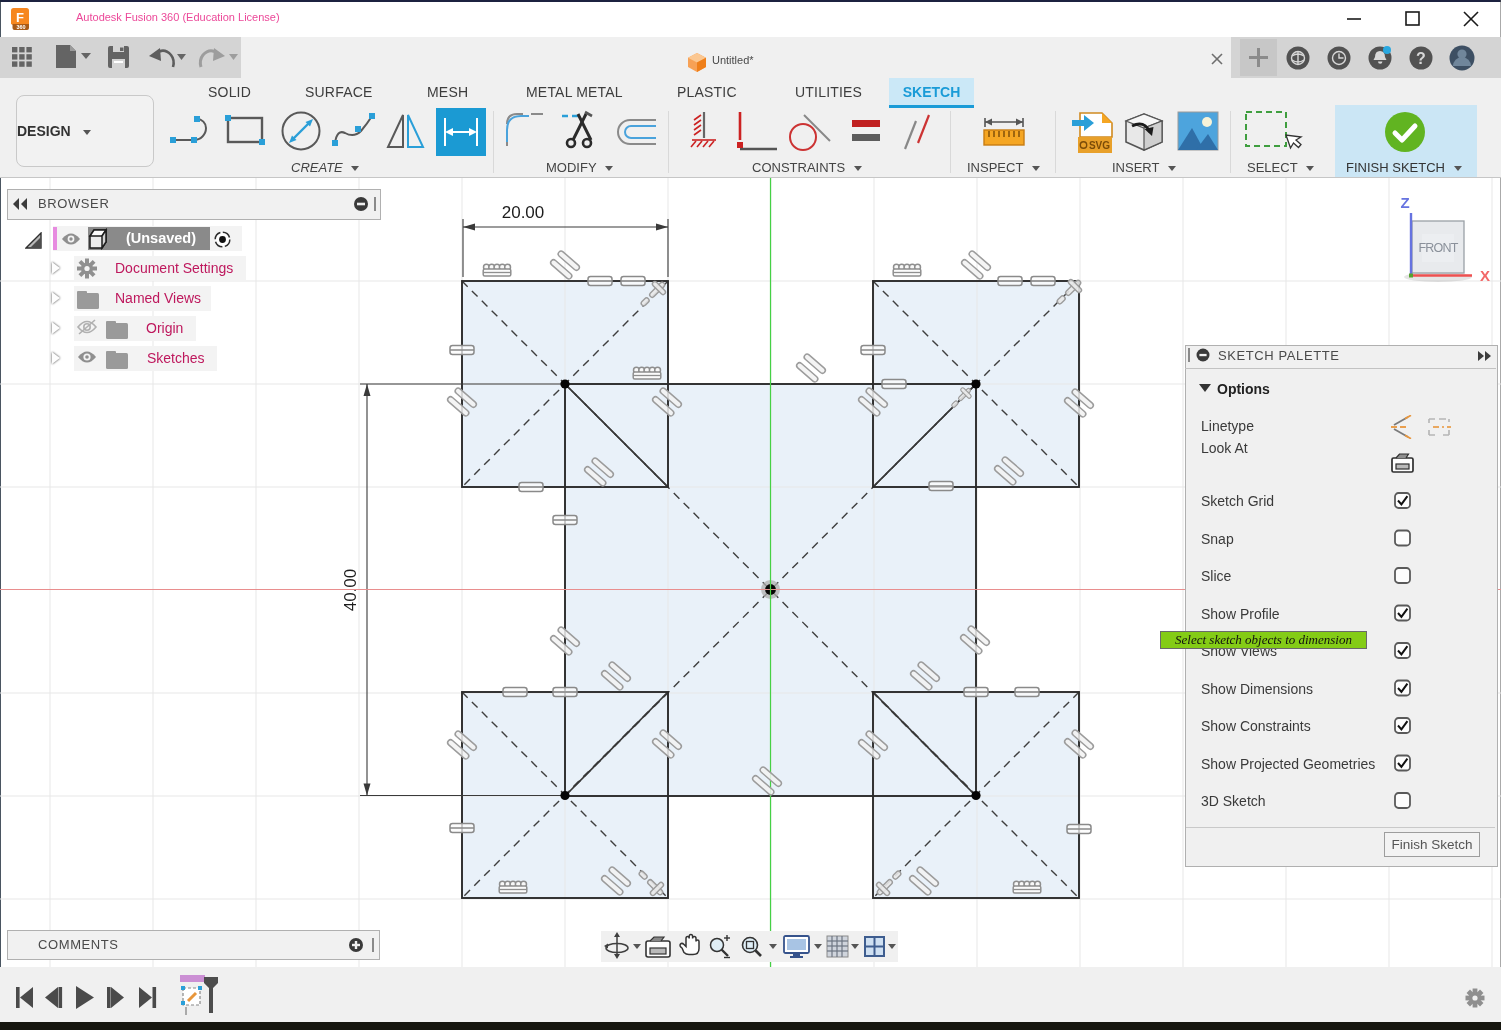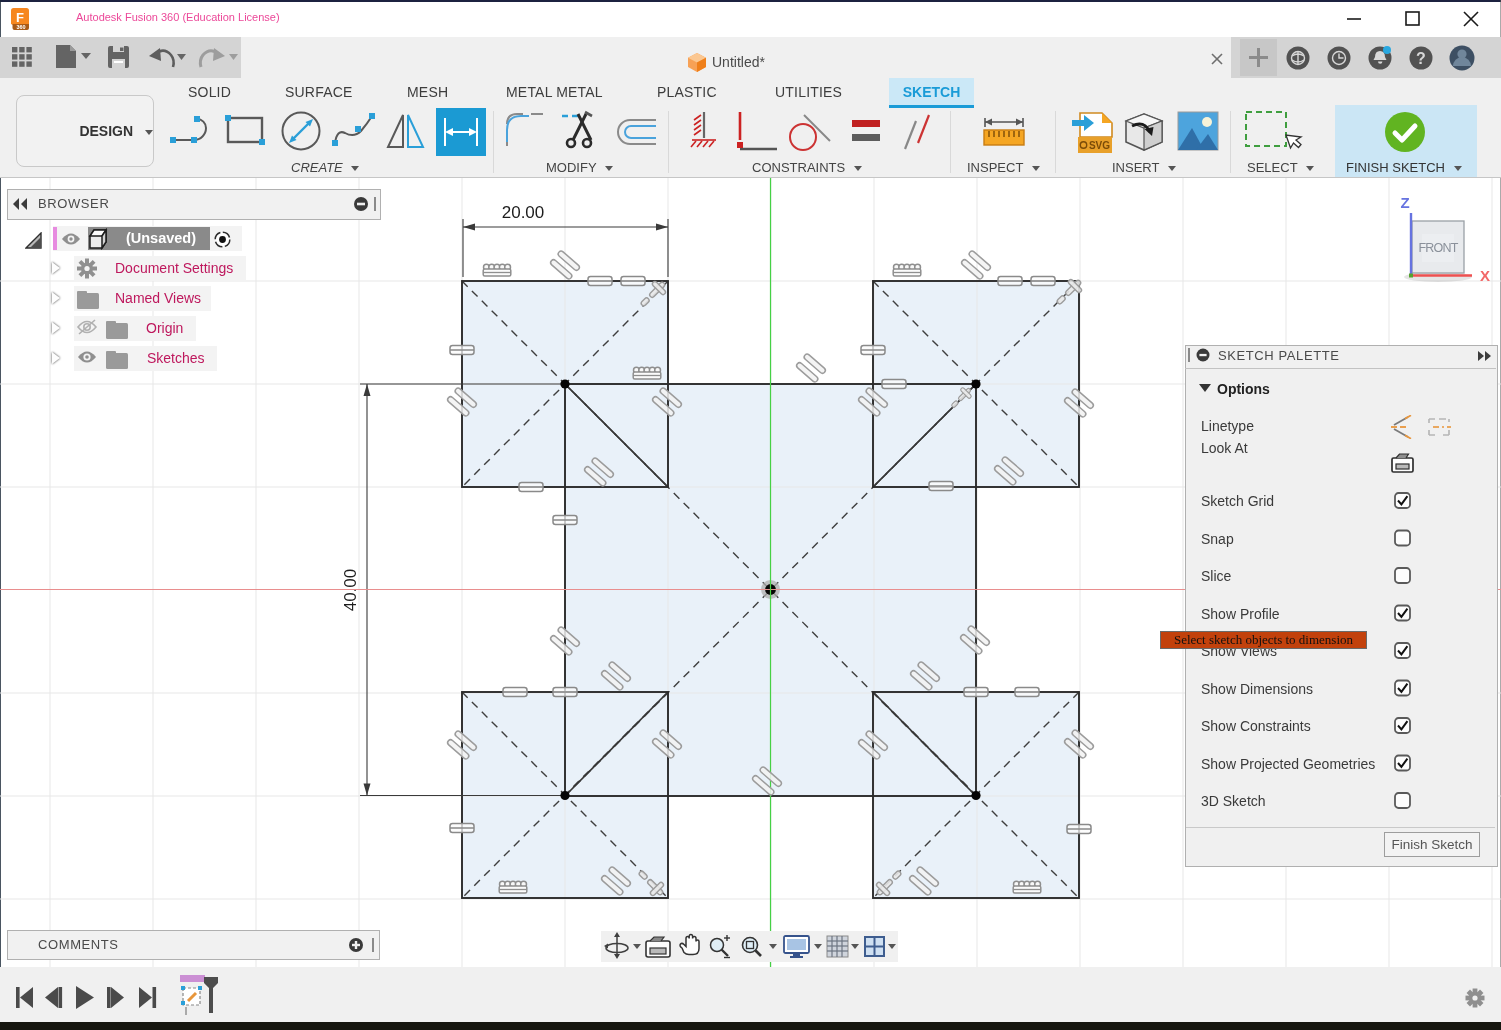--- a/index.html
+++ b/index.html
@@ -6,29 +6,29 @@
   body{width:1501px;height:1030px;overflow:hidden;font-family:"Liberation Sans",sans-serif;}
   #win{position:relative;width:1501px;height:1030px;background:#fff;overflow:hidden;}
   .abs{position:absolute;}
   
   #topstrip{left:0;top:0;width:1501px;height:2px;background:#1c2240;}
   #titlebar{left:0;top:2px;width:1501px;height:35px;background:#fff;}#leftedge{left:0;top:0;width:1px;height:1022px;background:#1d2b3a;opacity:0.8;}#rightedge{left:1500px;top:0;width:1px;height:1022px;background:#555;opacity:0.5;}
   #apptitle{left:35px;top:11px;font-size:11px;color:#ec4899;margin-left:41px;}
   
   #toolrow{left:0;top:37px;width:1501px;height:41px;background:#d4d4d4;}
   #tabarea{left:241px;top:37px;width:990px;height:41px;background:#f0f0f0;}
-  #tabtitle{left:712px;top:54px;font-size:14px;color:#4a4a4a;}
+  #tabtitle{left:712px;top:54px;font-size:11px;color:#4a4a4a;}
   
   #ribbon{left:0;top:78px;width:1501px;height:99px;background:#f0f0f0;border-bottom:1px solid #c6c6c6;}
-  .rtab{position:absolute;top:78px;height:27px;line-height:29px;font-size:14px;color:#3d3d3d;letter-spacing:0.2px;}
+  .rtab{position:absolute;top:78px;height:27px;line-height:29px;font-size:14px;color:#3d3d3d;letter-spacing:0.2px;margin-left:20px;}
   #sketchtab{left:889px;top:78px;width:85px;height:27px;background:#cbe8f7;border-bottom:3px solid #1a9bd7;color:#1a9bd7;text-align:center;line-height:29px;font-size:14px;font-weight:bold;}
   .glabel{position:absolute;top:160px;font-size:13px;color:#444;white-space:nowrap;}
   .gsep{position:absolute;top:111px;width:1px;height:62px;background:#d9d9d9;}
   .caret{display:inline-block;margin-left:5px;width:0;height:0;border-left:4px solid transparent;border-right:4px solid transparent;border-top:5px solid #555;vertical-align:middle;}
-  #designbtn{left:16px;top:95px;width:136px;height:70px;background:#f2f2f2;border:1px solid #c9c9c9;border-radius:8px;font-weight:bold;font-size:14px;color:#333;text-align:right;line-height:70px;}
+  #designbtn{left:16px;top:95px;width:136px;height:70px;background:#f2f2f2;border:1px solid #c9c9c9;border-radius:8px;font-weight:bold;font-size:14px;color:#333;text-align:left;line-height:70px;}
   #finishtile{left:1335px;top:105px;width:142px;height:72px;background:#cbe6f5;}
   
   .panel{position:absolute;background:#f1f1f1;border:1px solid #b0b0b0;}
   .ptext{color:#4a4a4a;font-size:13px;letter-spacing:0.6px;}
   
   .trow{position:absolute;background:#f3f3f3;}
   .ttext{position:absolute;font-size:14px;color:#be185d;white-space:nowrap;}
   .tri{position:absolute;width:0;height:0;border-top:6px solid transparent;border-bottom:6px solid transparent;border-left:8px solid #fdfdfd;}
   
   .prow{position:absolute;left:1201px;font-size:14px;color:#3a3a3a;white-space:nowrap;}
@@ -723,21 +723,21 @@
     <use href="#cbon" y="187.5"></use>
     <use href="#cbon" y="225"></use>
     <use href="#cbon" y="262.5"></use>
     <use href="#cboff" y="300"></use>
   </svg>
   <div class="abs" style="left:1186px;top:827px;width:309px;height:1px;background:#c9c9c9;"></div>
   <div class="abs" style="left:1384px;top:832px;width:94px;height:23px;background:#f3f3f3;border:1px solid #9d9d9d;font-size:13.5px;color:#555;text-align:center;line-height:23px;">Finish Sketch</div>
 
   <div class="prow" style="top:643px;">Show Views</div>
 
-  <div class="abs" style="left:1160px;top:631px;width:205px;height:16px;background:#c2410c;border:1px solid #6a6a6a;font-family:'Liberation Serif',serif;font-size:13px;color:#111;text-align:center;line-height:16px;white-space:nowrap;">Select sketch objects to dimension</div>
+  <div class="abs" style="left:1160px;top:631px;width:205px;height:16px;background:#84cc16;border:1px solid #6a6a6a;font-family:'Liberation Serif',serif;font-size:13px;color:#111;text-align:center;line-height:16px;white-space:nowrap;font-style:italic;">Select sketch objects to dimension</div>
 
   <div class="abs" id="timeline"></div>
   <div class="abs" id="blackstrip"></div>
 
   <svg class="abs" style="left:0px;top:967px" width="1501" height="55" viewBox="0 0 1501 55">
     <g fill="#4a4a4a">
       <rect x="16" y="20" width="3.6" height="21"></rect>
       <path d="M33 20 L33 41 L20 30.5 Z"></path>
       <path d="M58 20 L58 41 L45 30.5 Z"></path>
       <rect x="58.5" y="20" width="3.6" height="21"></rect>

